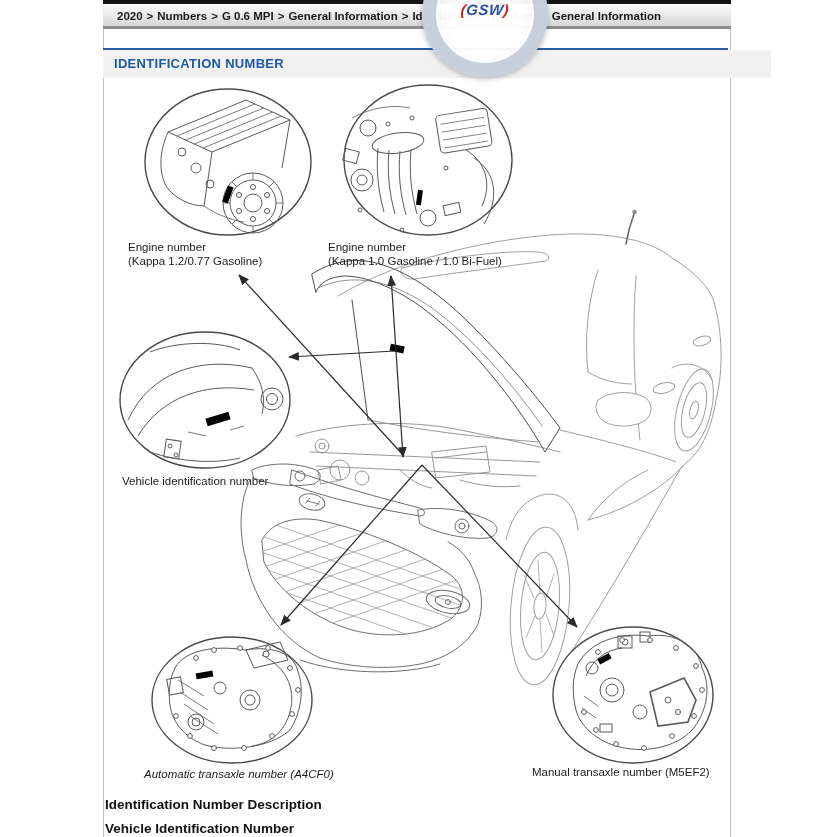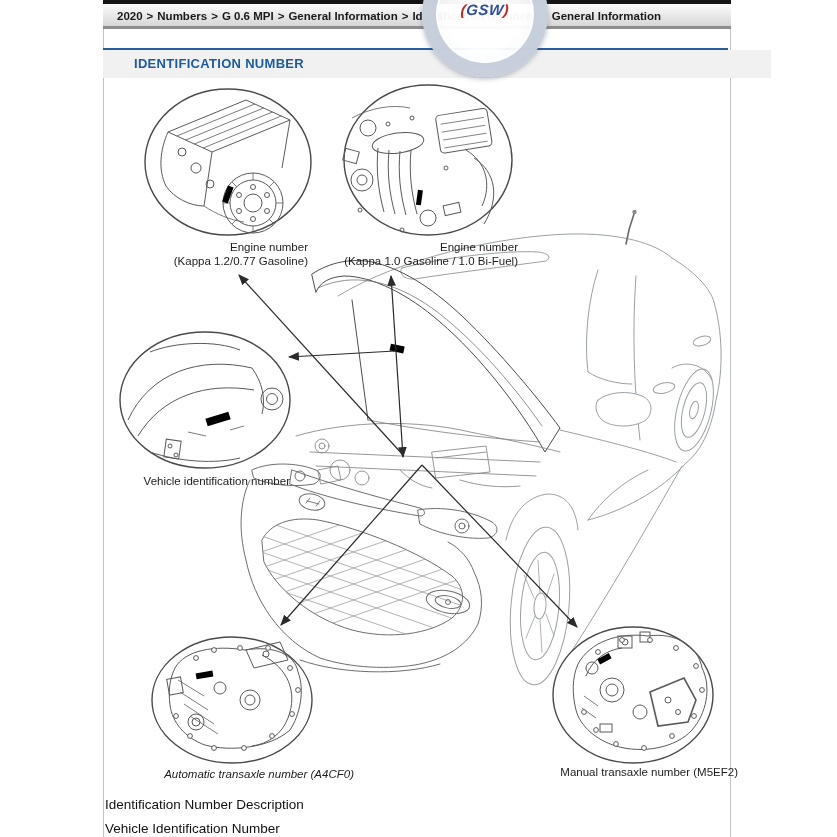--- a/index.html
+++ b/index.html
@@ -16,42 +16,42 @@
   #breadcrumb-bar { left:103px; top:4px; width:628px; height:25px;
                     background:linear-gradient(#fcfcfc,#e7e7e7 55%,#d6d6d6);
                     border-bottom:3px solid #8d8d8d; z-index:2;
                     font-size:11.5px; font-weight:bold; color:#1a1a1a;
                     line-height:24px; padding-left:14px; white-space:nowrap; }
   .crumb-sep { margin:0 4px; }
 
   #blue-rule { left:103px; top:48px; width:625px; height:2px; background:#2a5d9f; z-index:1; }
 
   #section-header-band { left:103px; top:50px; width:668px; height:28px; background:#f1f1f1;
-                         z-index:1; line-height:28px; padding-left:31px;
+                         z-index:1; line-height:28px; padding-left:11px;
                          font-size:13px; font-weight:bold; letter-spacing:.3px; color:#1d5aa5; }
 
   
   #watermark { left:422px; top:-49px; width:126px; height:126px; border-radius:50%;
                border:14px solid rgba(188,198,212,.82);
                background:radial-gradient(circle, rgba(255,255,255,.97) 52%, rgba(241,244,248,.9));
                box-shadow:0 2px 5px rgba(60,70,90,.35), inset 0 0 0 2px rgba(255,255,255,.8);
                z-index:5; }
   #watermark .gsw-text { position:absolute; top:36px; left:0; width:98px; text-align:center;
                          font-size:15px; font-weight:bold; font-style:italic;
                          color:#2a4da1; transform:skewX(-6deg); letter-spacing:.5px; }
   #watermark .gsw-paren { color:#cc2222; font-weight:bold; }
 
   
   #diagram-svg { left:103px; top:80px; width:628px; height:710px; z-index:1; }
 
-  .callout-label { position:absolute; z-index:3; text-align:right;
+  .callout-label { position:absolute; z-index:3; text-align:left;
                    font-size:11.5px; line-height:13.5px; color:#1c1c1c; }
 
   .doc-heading { position:absolute; left:105px; z-index:3;
-                 font-size:13.5px; font-weight:normal; color:#111111; }
+                 font-size:13.5px; font-weight:bold; color:#111111; }
   #heading-description { top:797px; }
   #heading-vin         { top:821px; }
 </style>
 </head>
 <body>
 
 <div id="page-frame" class="abs"></div>
 <div id="top-black-bar" class="abs"></div>
 
 <div id="breadcrumb-bar" class="abs">

